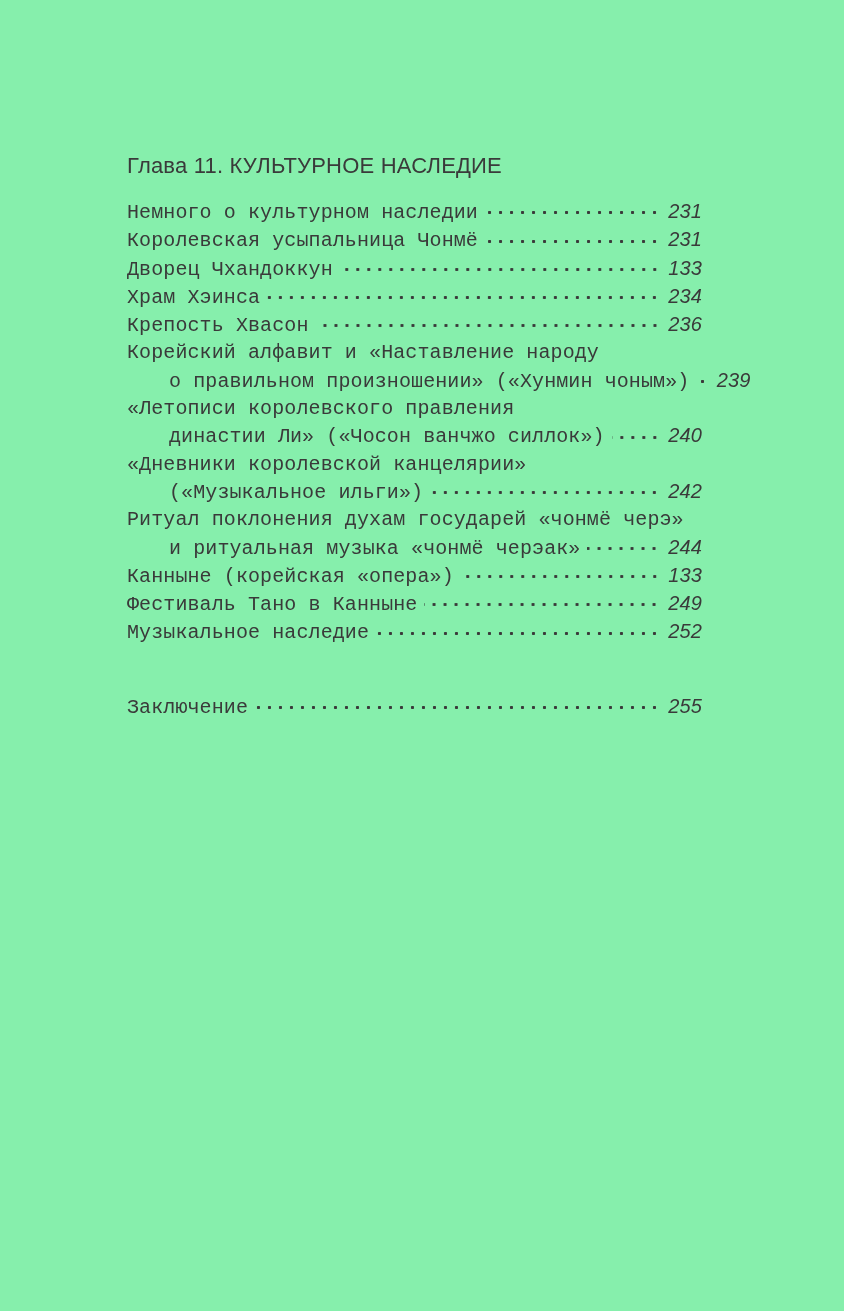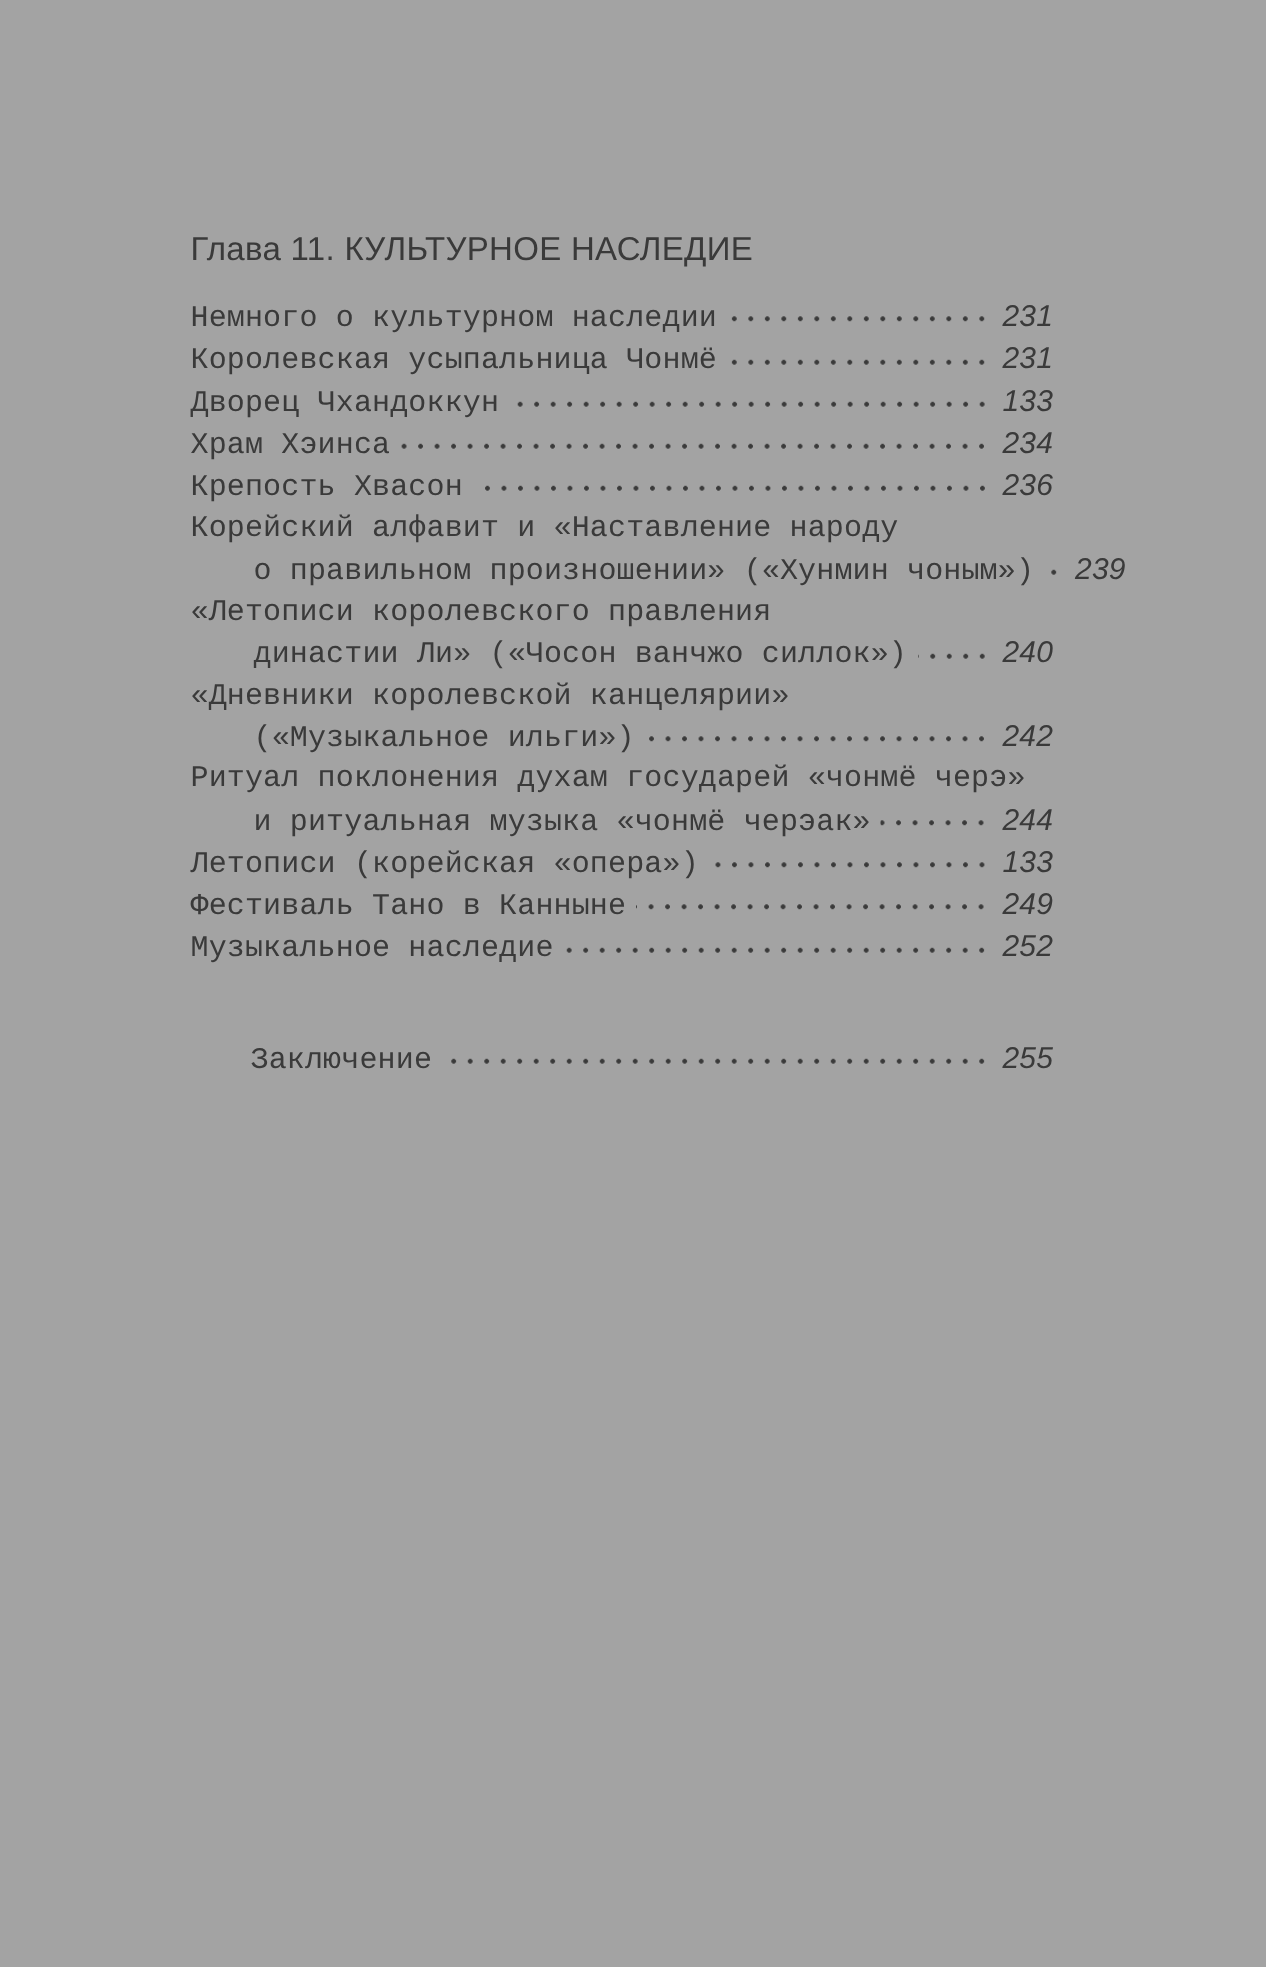--- a/index.html
+++ b/index.html
@@ -12,21 +12,21 @@
     height: 1311px;
     font-family: "Liberation Sans", "DejaVu Sans", sans-serif;
     color: #3a3a3a;
     -webkit-font-smoothing: antialiased;
   }
   .page {
     box-sizing: border-box;
     width: 844px;
     height: 1311px;
     padding: 152px 142px 0 127px;
-    background: #a3a3a3;
+    background: #86efac;
   }
   .heading {
     font-size: 22px;
     font-weight: 400;
     line-height: 27px;
     letter-spacing: 0.2px;
     margin: 0 0 19px 0;
     color: #3a3a3a;
   }
   .toc { display: block; }
@@ -49,21 +49,21 @@
     background-repeat: repeat-x;
     background-position: right 0 bottom 0;
     min-width: 12px;
   }
   .pg {
     min-width: 40px;
     text-align: right;
     white-space: nowrap;
     font-style: italic;
   }
-  .conclusion { margin-top: 46px; margin-left: 40px; }
+  .conclusion { margin-top: 46px; }
 </style>
 </head>
 <body>
 
 <div class="page">
   <h1 class="heading">Глава 11. КУЛЬТУРНОЕ НАСЛЕДИЕ</h1>
 
   <div class="toc">
       <div class="entry">
         <div class="line">
@@ -135,21 +135,21 @@
           <span class="txt">Ритуал поклонения духам государей «чонмё черэ»</span>
         </div>
         <div class="line cont">
           <span class="txt">и ритуальная музыка «чонмё черэак»</span>
           <span class="leader"></span>
           <span class="pg">244</span>
         </div>
       </div>
       <div class="entry">
         <div class="line">
-          <span class="txt">Летописи (корейская «опера»)</span>
+          <span class="txt">Канныне (корейская «опера»)</span>
           <span class="leader"></span>
           <span class="pg">133</span>
         </div>
       </div>
       <div class="entry">
         <div class="line">
           <span class="txt">Фестиваль Тано в Канныне</span>
           <span class="leader"></span>
           <span class="pg">249</span>
         </div>

